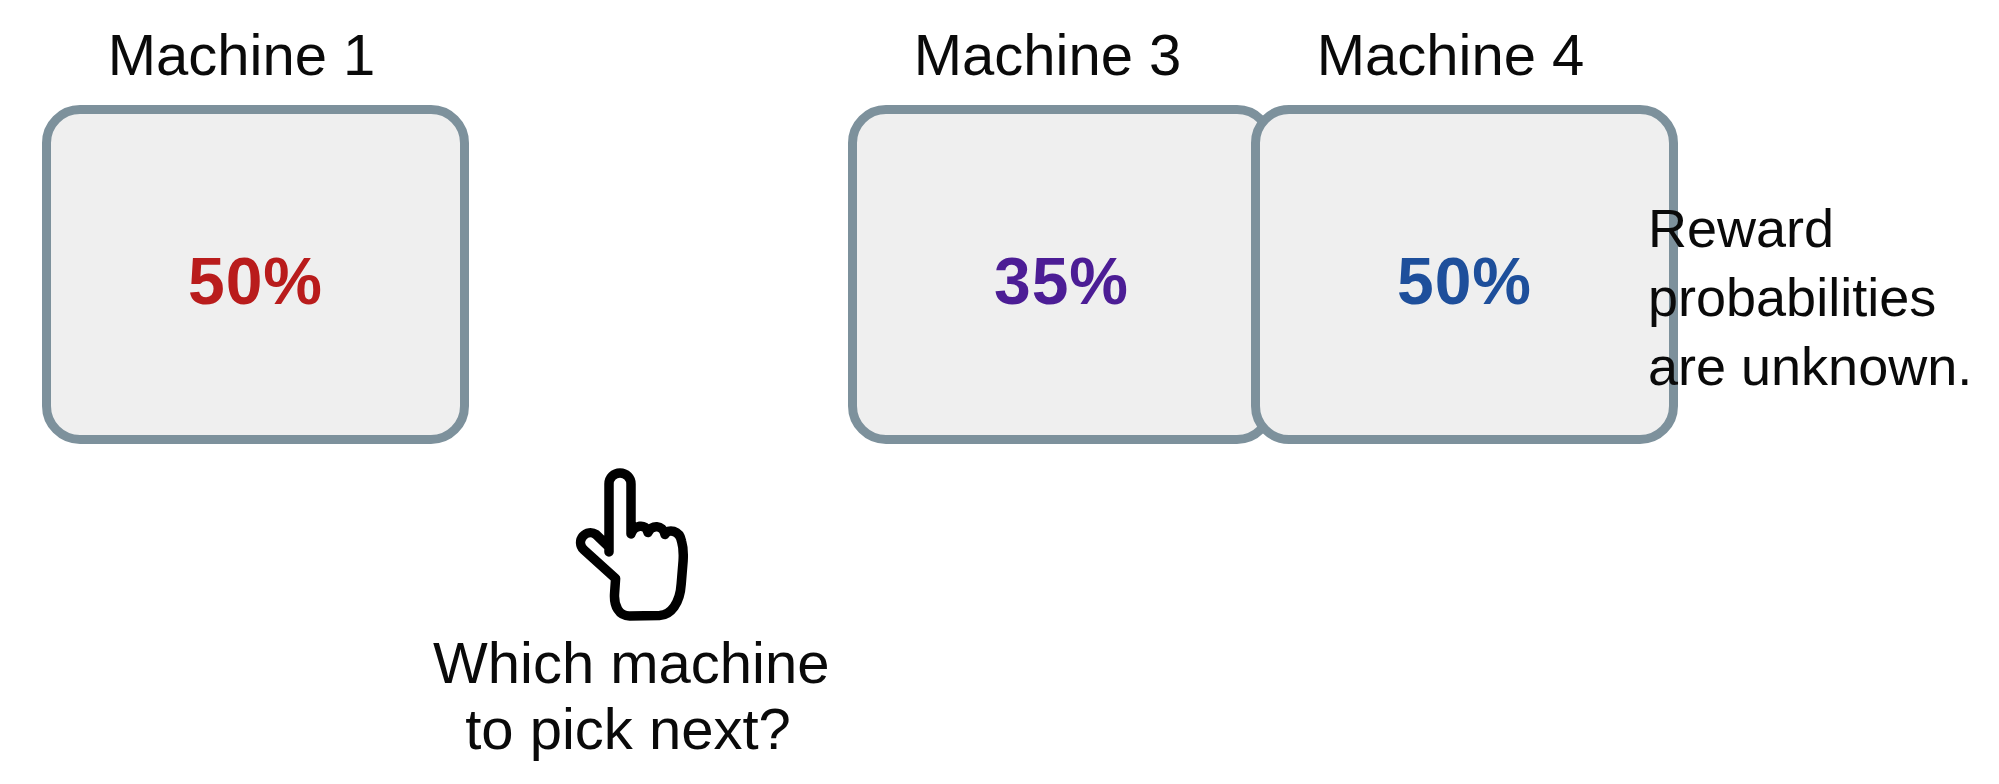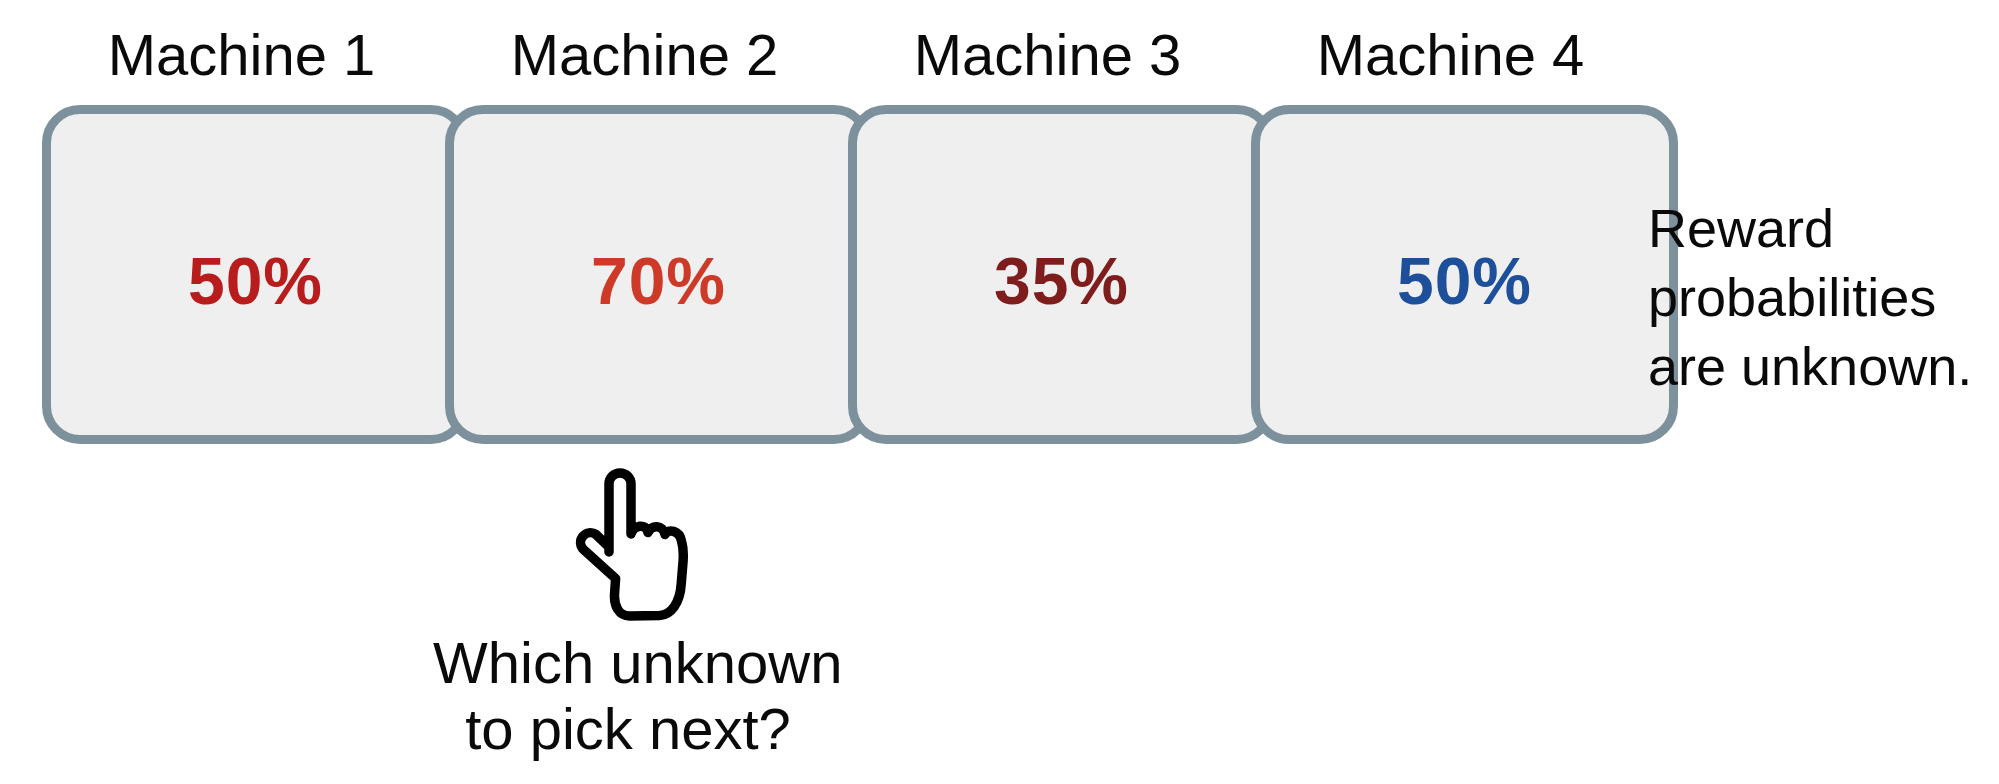--- a/index.html
+++ b/index.html
@@ -108,31 +108,25 @@
 
 <div class="stage">
 
   <section class="machine m1">
     <div class="machine-label">Machine 1</div>
     <div class="machine-box">
       <span class="pct" style="color: #b91c1c;">50%</span>
     </div>
   </section>
 
-  <section class="machine m2">
-    <div class="machine-label">Machine 2</div>
-    <div class="machine-box">
-      <span class="pct" style="color: rgb(205, 58, 40);">70%</span>
-    </div>
-  </section>
 
   <section class="machine m3">
     <div class="machine-label">Machine 3</div>
     <div class="machine-box">
-      <span class="pct" style="color: #7f1d1d;">35%</span>
+      <span class="pct" style="color: #4c1d95;">35%</span>
     </div>
   </section>
 
   <section class="machine m4">
     <div class="machine-label">Machine 4</div>
     <div class="machine-box">
       <span class="pct" style="color: rgb(30, 79, 155);">50%</span>
     </div>
   </section>
 
@@ -158,18 +152,18 @@
                C64 161 58.6 151 59.6 138
                L60.6 123.5
                L28.5 94.5
                A9.8 9.8 0 0 1 41 79.5
                L54 92
                Z" fill="#ffffff" stroke="#000000" stroke-width="9.5" stroke-linejoin="round" stroke-linecap="round"></path>
     </svg>
   </div>
 
   <div class="question">
-    <div>Which unknown</div>
+    <div>Which machine</div>
     <div>to pick next?</div>
   </div>
 
 
 </div>
 
 </body></html>

